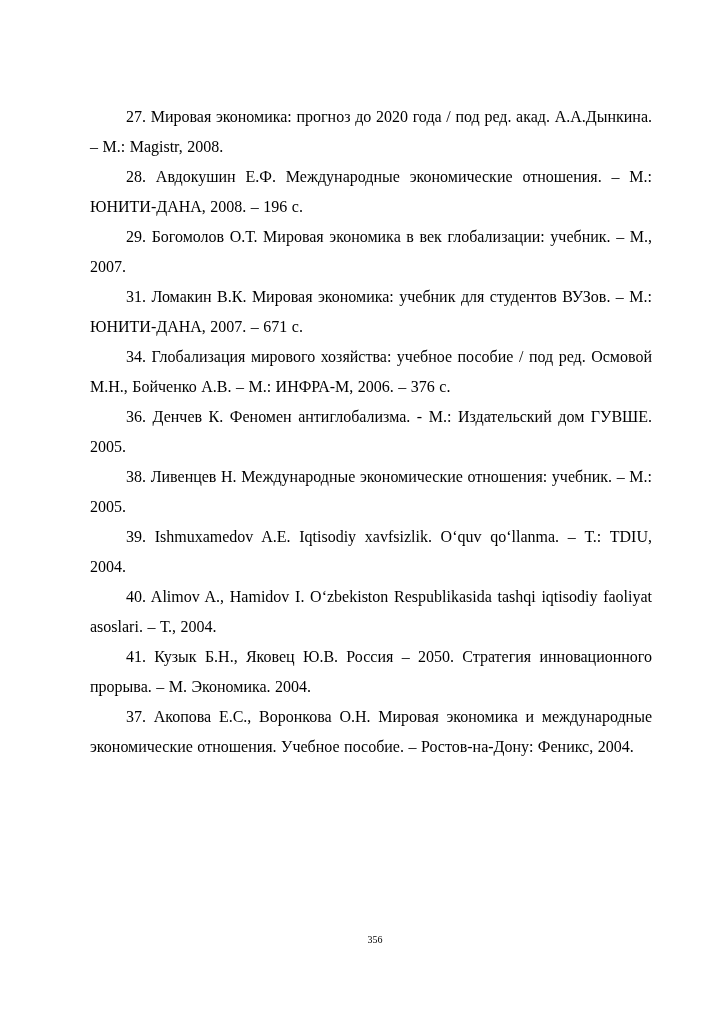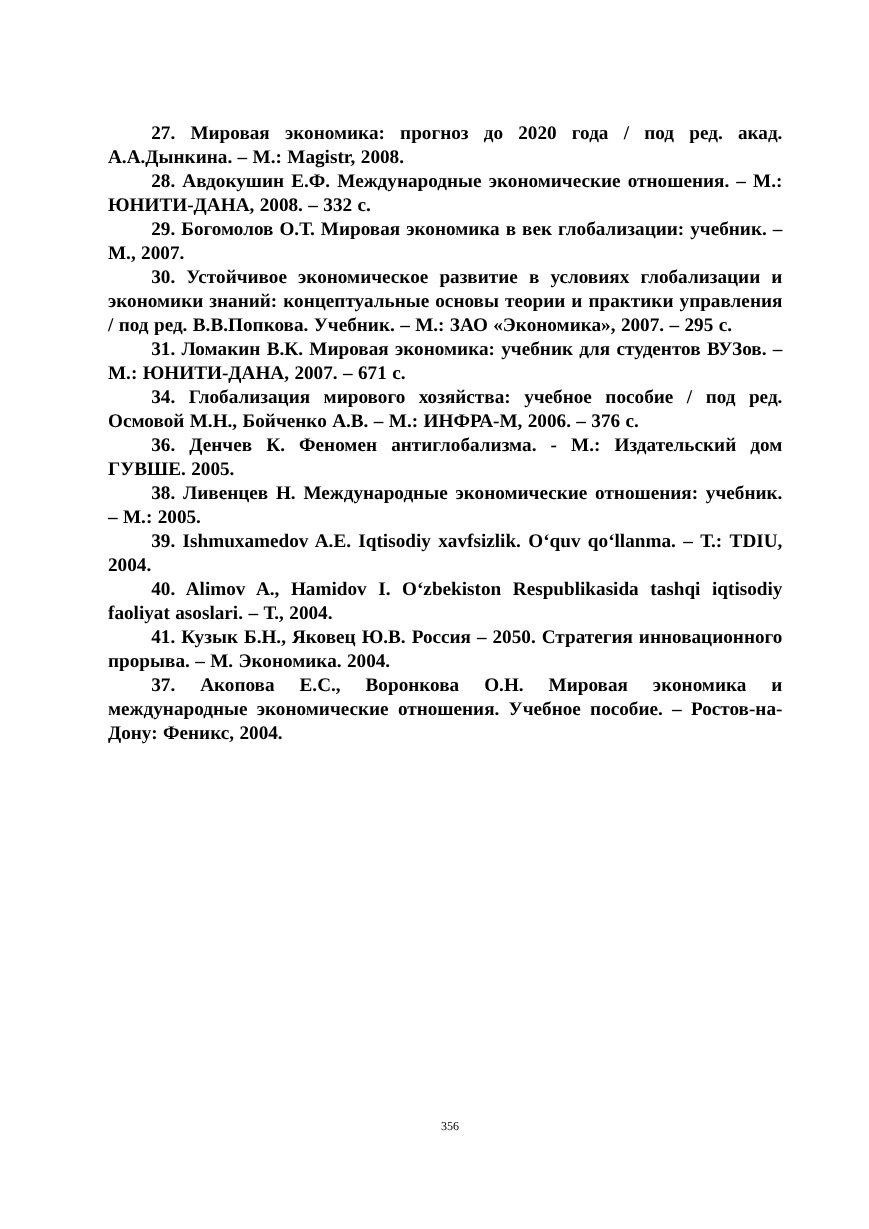--- a/index.html
+++ b/index.html
@@ -23,46 +23,44 @@
   .text-block {
     position: absolute;
     left: 90px;
     top: 102px;
     width: 562px;
   }
   p.ref {
     margin: 0;
     padding: 0;
     font-size: 16px;
-    line-height: 20px;
+    line-height: 30px;
     text-align: justify;
     text-indent: 36px;
     word-spacing: 0.5px;
-    font-weight: bold;
   }
   .page-number {
     position: absolute;
     top: 930px;
     left: 0;
     width: 724px;
     text-align: center;
     font-size: 10px;
     line-height: 20px;
     padding-left: 13px;
   }
 </style>
 </head>
 <body>
 
 <div class="page">
   <div class="text-block">
     <p class="ref">27. Мировая экономика: прогноз до 2020 года / под ред. акад. А.А.Дынкина. – М.: Magistr, 2008.</p>
-    <p class="ref">28. Авдокушин Е.Ф. Международные экономические отношения. – М.: ЮНИТИ-ДАНА, 2008. – 332 с.</p>
+    <p class="ref">28. Авдокушин Е.Ф. Международные экономические отношения. – М.: ЮНИТИ-ДАНА, 2008. – 196 с.</p>
     <p class="ref">29. Богомолов О.Т. Мировая экономика в век глобализации: учебник. – М., 2007.</p>
-    <p class="ref">30. Устойчивое экономическое развитие в условиях глобализации и экономики знаний: концептуальные основы теории и практики управления / под ред. В.В.Попкова. Учебник. – М.: ЗАО «Экономика», 2007. – 295 с.</p>
     <p class="ref">31. Ломакин В.К. Мировая экономика: учебник для студентов ВУЗов. – М.: ЮНИТИ-ДАНА, 2007. – 671 с.</p>
     <p class="ref">34. Глобализация мирового хозяйства: учебное пособие / под ред. Осмовой М.Н., Бойченко А.В. – М.: ИНФРА-М, 2006. – 376 с.</p>
     <p class="ref">36. Денчев К. Феномен антиглобализма. - М.: Издательский дом ГУВШЕ. 2005.</p>
     <p class="ref">38. Ливенцев Н. Международные экономические отношения: учебник. – М.: 2005.</p>
     <p class="ref">39. Ishmuxamedov A.E. Iqtisodiy xavfsizlik. Oʻquv qoʻllanma. – Т.: TDIU, 2004.</p>
     <p class="ref">40. Alimov A., Hamidov I. Oʻzbekiston Respublikasida tashqi iqtisodiy faoliyat asoslari. – Т., 2004.</p>
     <p class="ref">41. Кузык Б.Н., Яковец Ю.В. Россия – 2050. Стратегия инновационного прорыва. – М. Экономика. 2004.</p>
     <p class="ref">37. Акопова Е.С., Воронкова О.Н. Мировая экономика и международные экономические отношения. Учебное пособие. – Ростов-на-Дону: Феникс, 2004.</p>
   </div>
   <div class="page-number">356</div>

